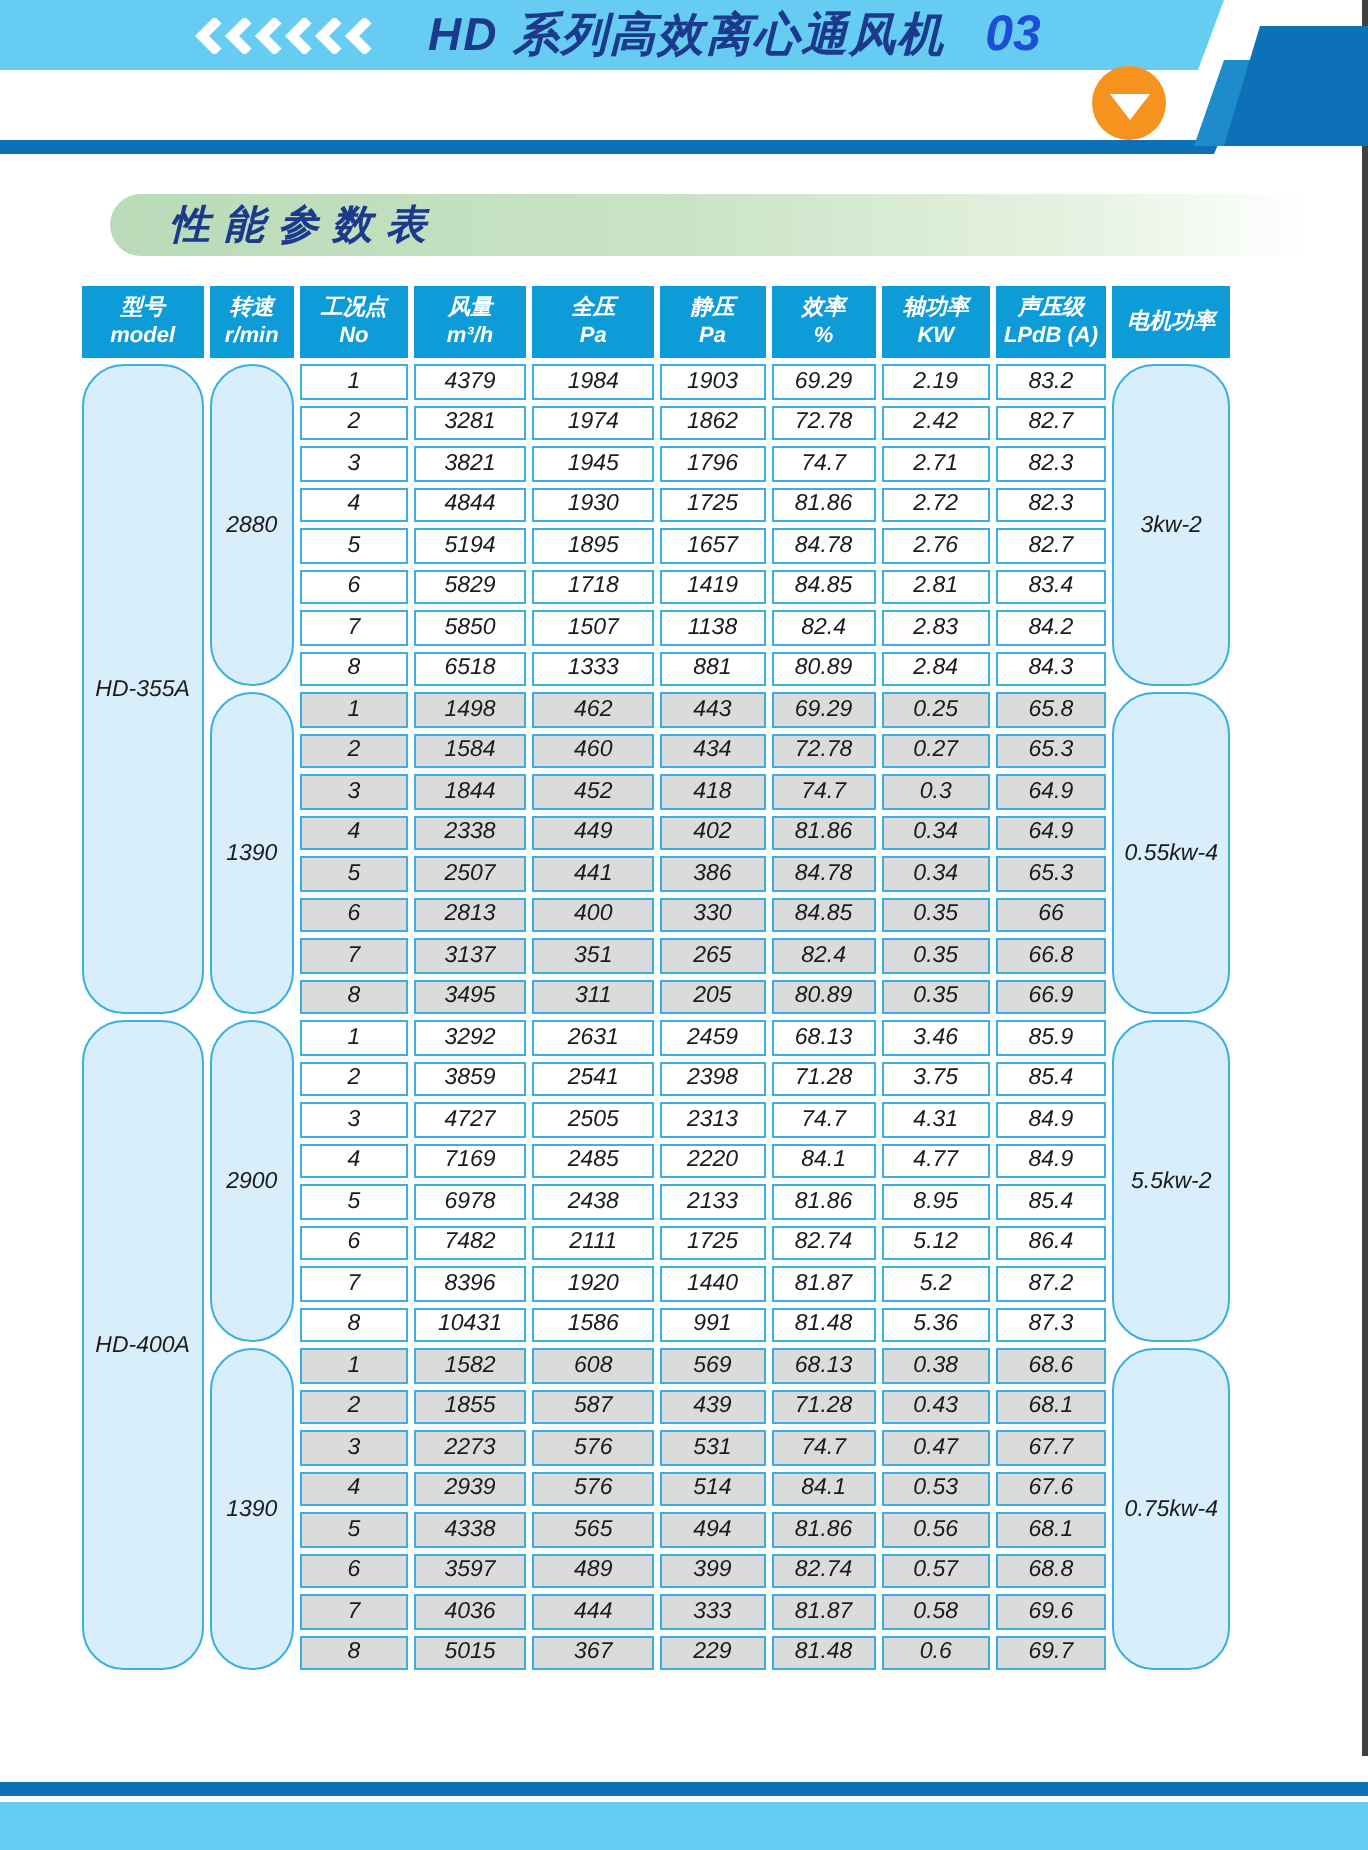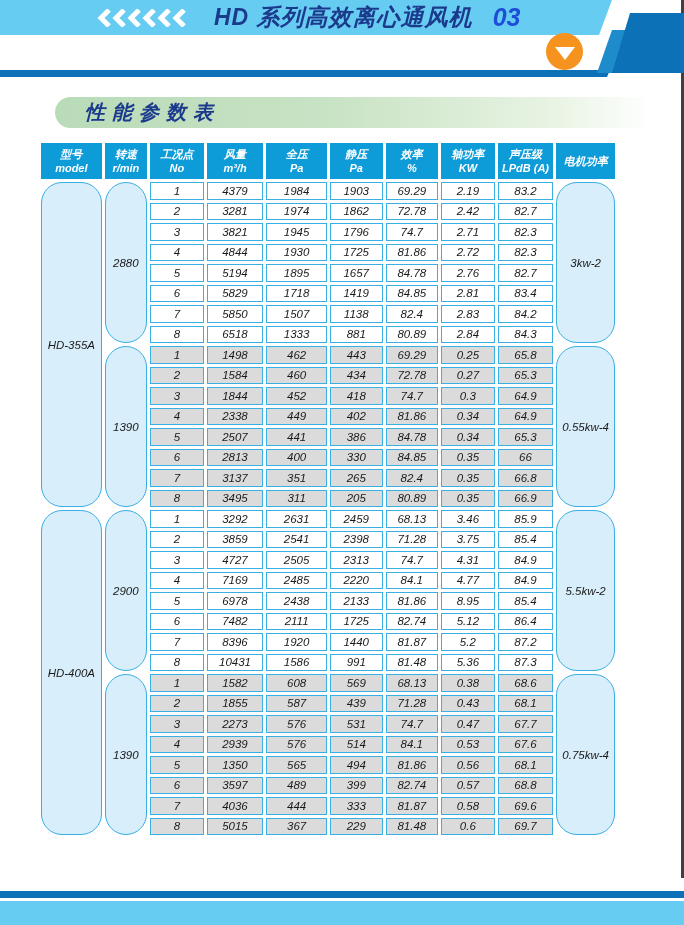--- a/index.html
+++ b/index.html
@@ -363,21 +363,21 @@
           <td class="shade">4</td>
           <td class="shade">2939</td>
           <td class="shade">576</td>
           <td class="shade">514</td>
           <td class="shade">84.1</td>
           <td class="shade">0.53</td>
           <td class="shade">67.6</td>
         </tr>
         <tr>
           <td class="shade">5</td>
-          <td class="shade">1350</td>
+          <td class="shade">4338</td>
           <td class="shade">565</td>
           <td class="shade">494</td>
           <td class="shade">81.86</td>
           <td class="shade">0.56</td>
           <td class="shade">68.1</td>
         </tr>
         <tr>
           <td class="shade">6</td>
           <td class="shade">3597</td>
           <td class="shade">489</td>

